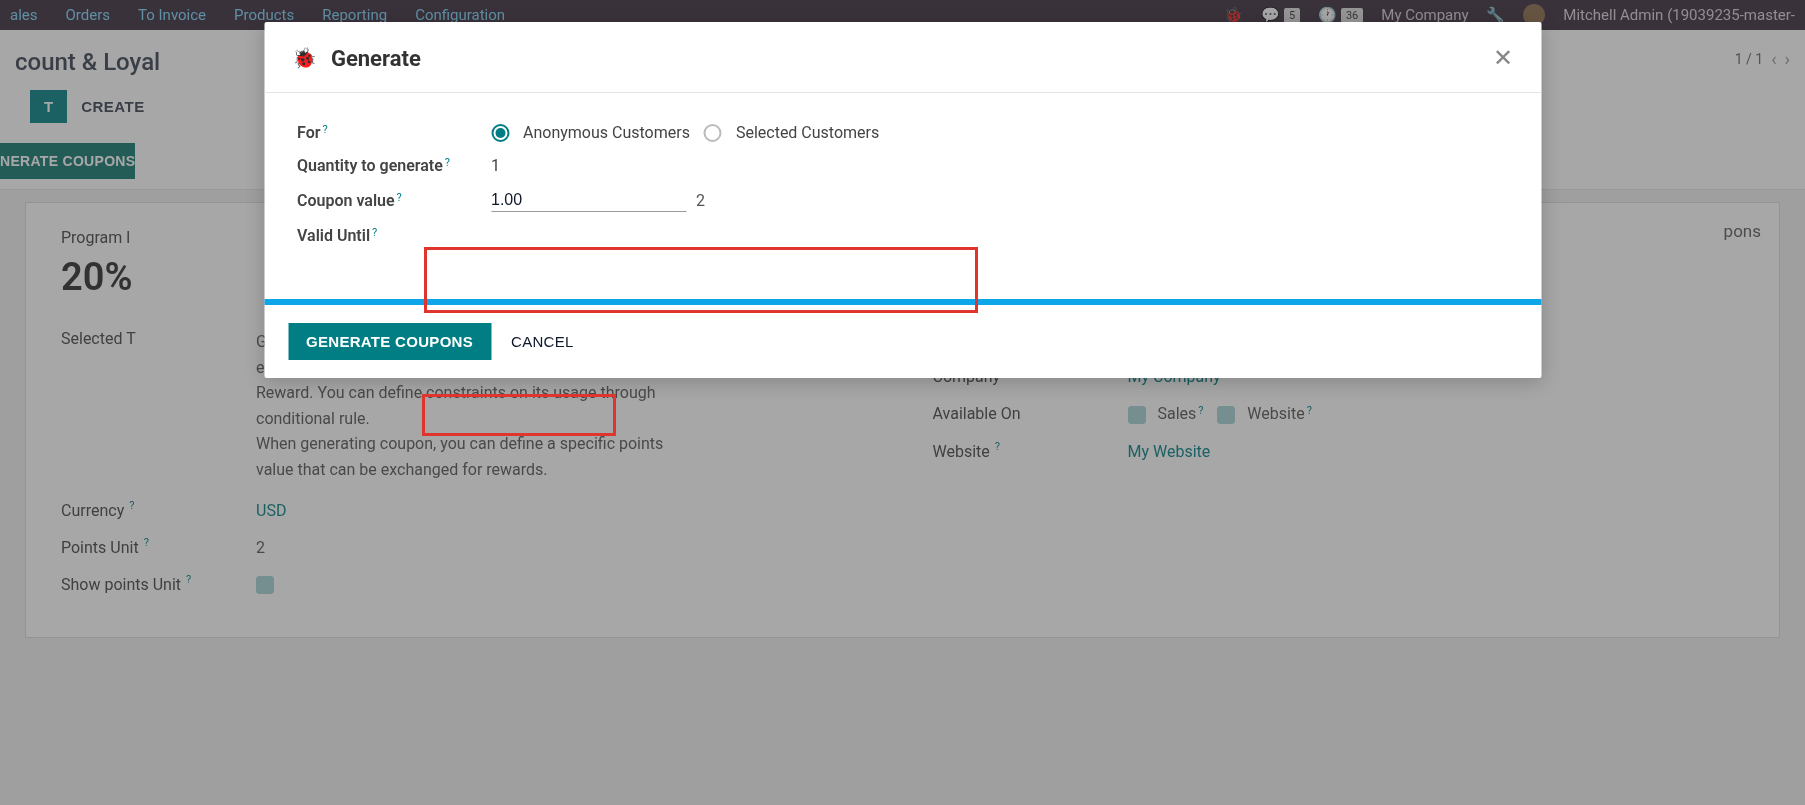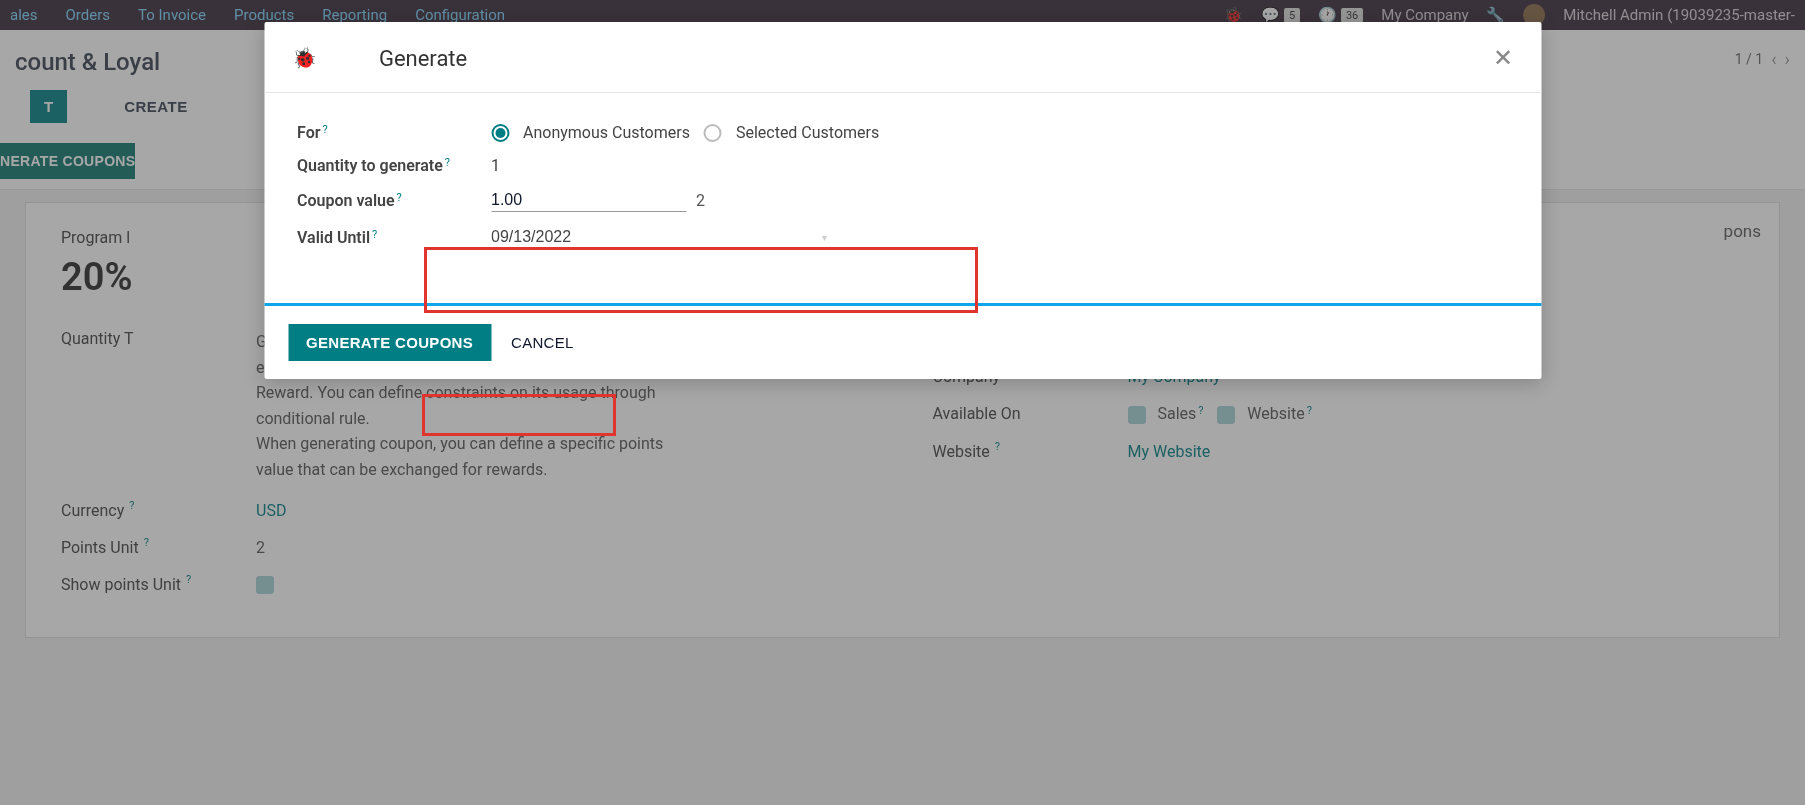--- a/index.html
+++ b/index.html
@@ -64,21 +64,21 @@
     .action-row {
       display: flex; align-items: center; gap: 14px; padding: 0 15px;
     }
     .btn-edit {
       background: #017e84; color: #fff; border: none;
       padding: 8px 14px; font-size: 15px; font-weight: 600;
       cursor: pointer;
     }
     .btn-create {
       background: transparent; border: none; color: #374151;
-      font-size: 15px; font-weight: 700; letter-spacing: 0.5px; cursor: pointer; margin-left: 43px;
+      font-size: 15px; font-weight: 700; letter-spacing: 0.5px; cursor: pointer;
     }
     
     .secondary-bar {
       margin-top: 20px;
       display: flex; align-items: center;
     }
     .btn-gen-bar {
       background: #0f766e; color: #fff; border: none;
       padding: 10px 0; font-size: 14px; font-weight: 700;
       letter-spacing: 0.3px;
@@ -136,21 +136,21 @@
       z-index: 20;
       box-shadow: 0 4px 20px rgba(0,0,0,0.2);
       border-radius: 2px;
     }
     .modal-header {
       display: flex; align-items: center; justify-content: space-between;
       padding: 22px 28px 20px 28px;
       border-bottom: 1px solid #e5e5e5;
     }
     .modal-title-wrap { display: flex; align-items: center; gap: 14px; }
-    .modal-title { font-size: 22px; font-weight: 400; color: #333; margin-left: 48px; }
+    .modal-title { font-size: 22px; font-weight: 700; color: #333; }
     .bug-icon { color: #017e84; font-size: 20px; }
     .close-x { font-size: 24px; color: #888; cursor: pointer; font-weight: 300; }
     
     .modal-body {
       padding: 30px 44px 40px 33px;
     }
     .m-row {
       display: flex; align-items: center; margin-bottom: 14px;
     }
     .m-label {
@@ -199,21 +199,21 @@
       font-size: 16px; color: #444; padding: 2px 0;
       background: transparent; width: 340px;
       position: relative;
     }
     .date-caret {
       position: absolute; right: 4px; top: 6px;
       color: #ccc; font-size: 10px;
     }
     
     .modal-footer {
-      border-top: 3px solid #0ea5e9;
+      border-top: 6px solid #0ea5e9;
       padding: 18px 24px;
       display: flex; align-items: center; gap: 20px;
     }
     .btn-primary {
       background: #017e84; color: #fff; border: none;
       padding: 10px 18px; font-size: 15px; font-weight: 700;
       cursor: pointer; letter-spacing: 0.3px;
     }
     .btn-cancel {
       background: transparent; border: none; color: #0f172a;
@@ -266,21 +266,21 @@
 
 <div class="form-card">
   <div class="coupons-tab">pons</div>
   <div class="program-label">Program l</div>
   <div class="program-name">20%</div>
 
   <div class="two-col">
     <div class="col">
       <div class="field-row">
         <div class="field-label">
-          <span>Quantity T</span>
+          <span>Selected T</span>
         </div>
         <div class="field-value desc-text">
           <span>Generate &amp; share coupon codes manually. It can be used in</span><br>
           <span>eCommerce, Point of Sale or regular orders to claim the</span><br>
           <span>Reward. You can define constraints on its usage through</span><br>
           <span>conditional rule.</span><br>
           <span>When generating coupon, you can define a specific points</span><br>
           <span>value that can be exchanged for rewards.</span>
         </div>
       </div>
@@ -390,24 +390,20 @@
       <div class="m-val coupon-val-group">
         <input class="input-underline" value="1.00" style="">
         <span class="unit-suffix">2</span>
       </div>
     </div>
 
     <div class="m-row">
       <div class="m-label">
         <span>Valid Until</span><span class="help-q">?</span>
       </div>
-      <div class="m-val" style="position:relative;">
-        <input class="date-input" value="09/13/2022" style="">
-        <span class="date-caret">▾</span>
-      </div>
     </div>
   </div>
 
   <div class="modal-footer">
     <button class="btn-primary">GENERATE COUPONS</button>
     <button class="btn-cancel">CANCEL</button>
   </div>
 </div>
 
 <div class="hl-box1" style="left:424px; top:247px; width:554px; height:66px;"></div>

